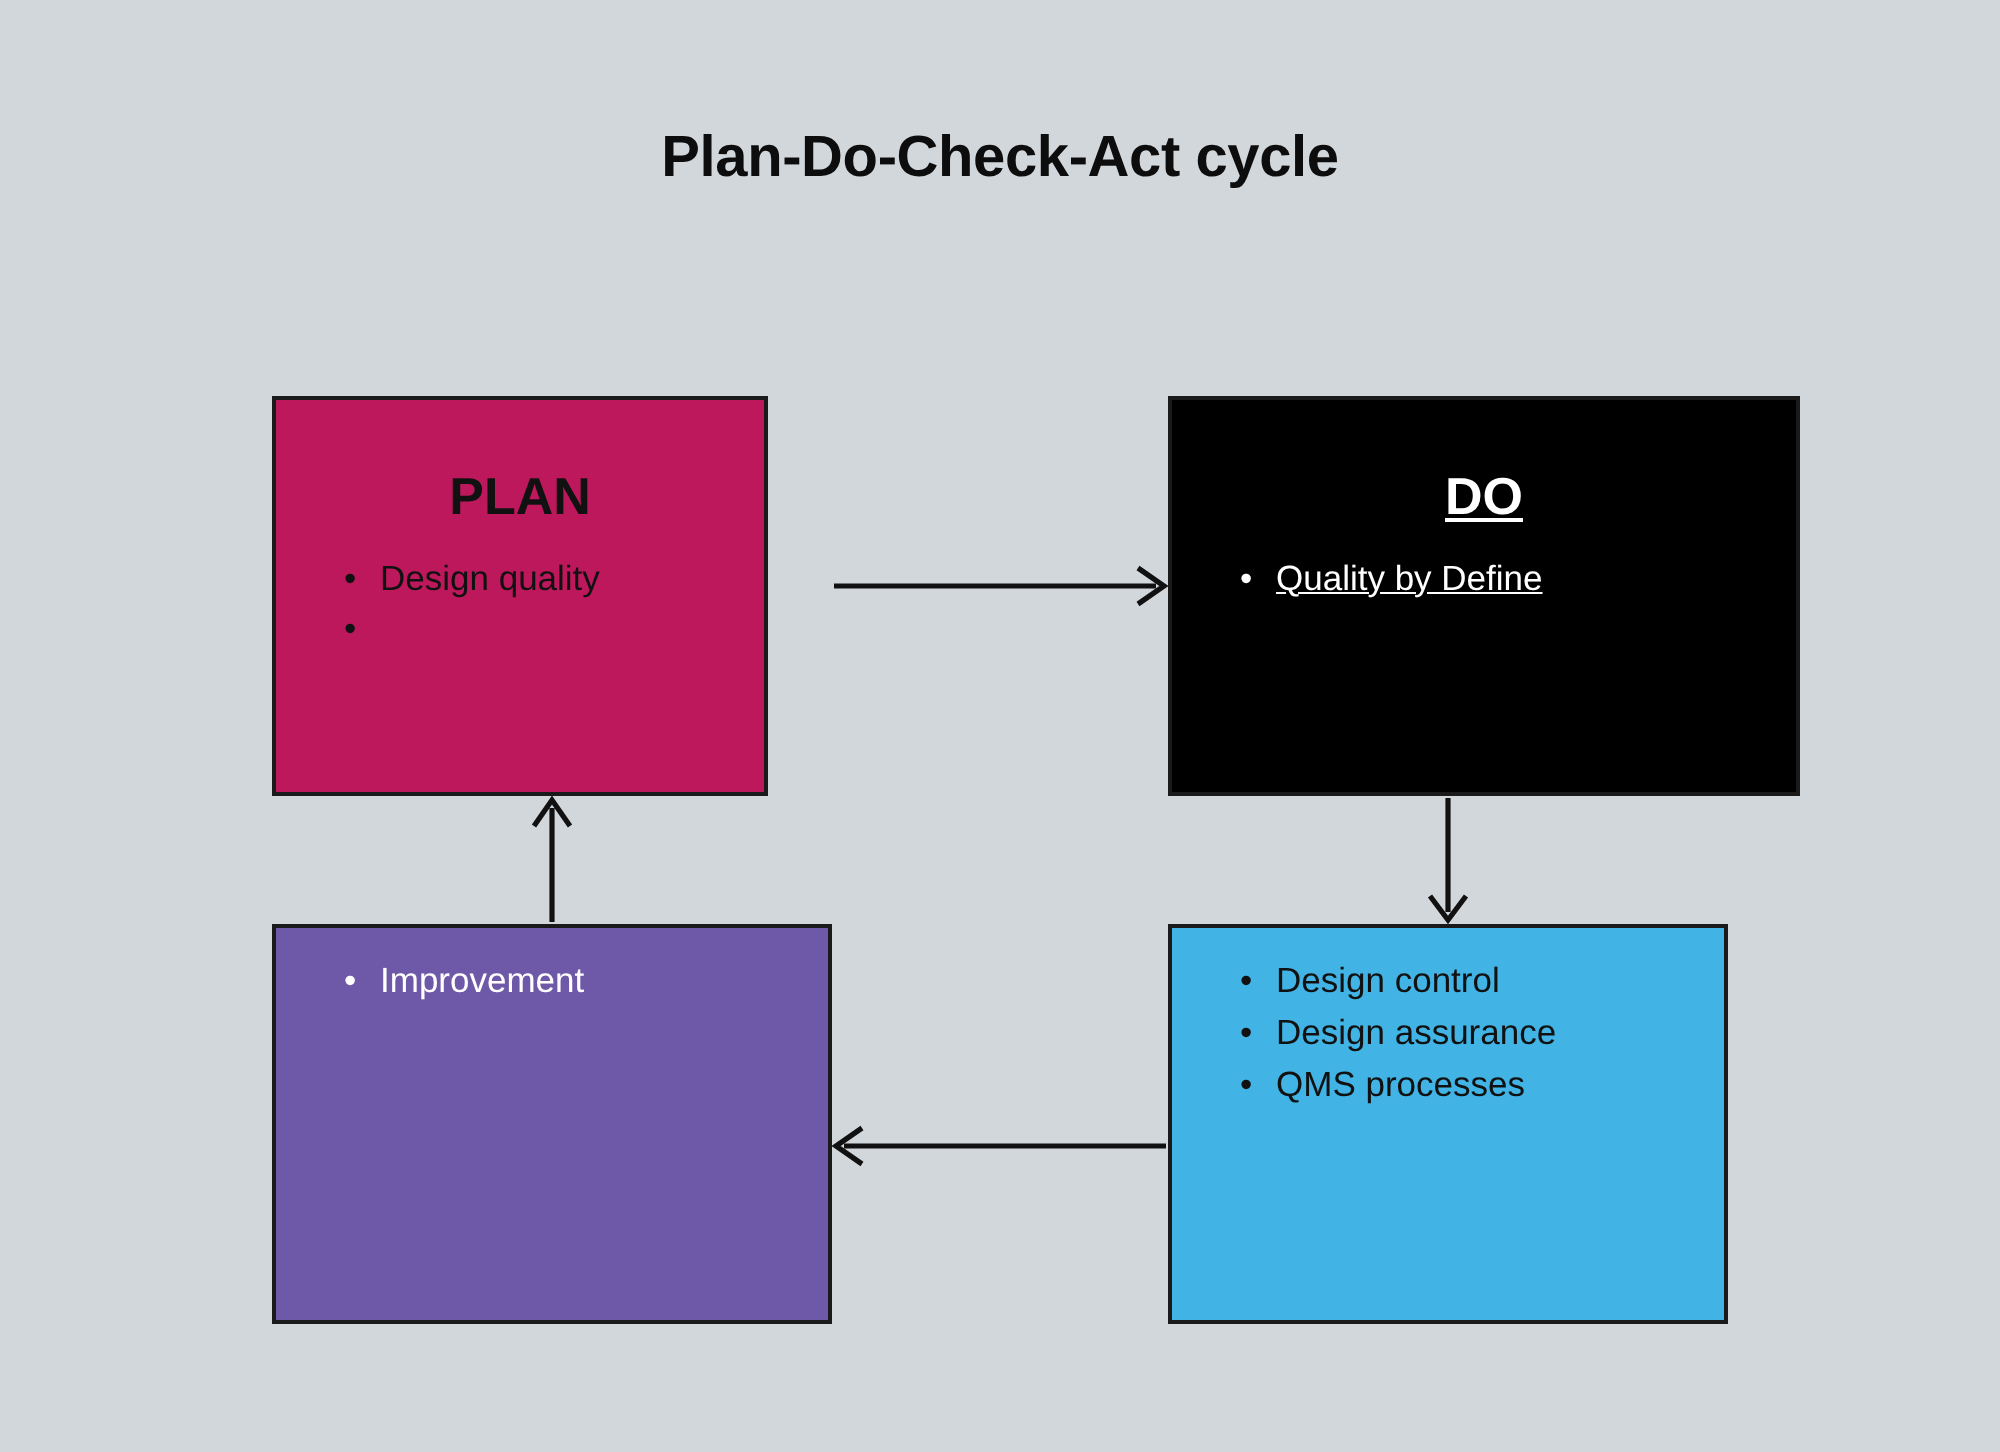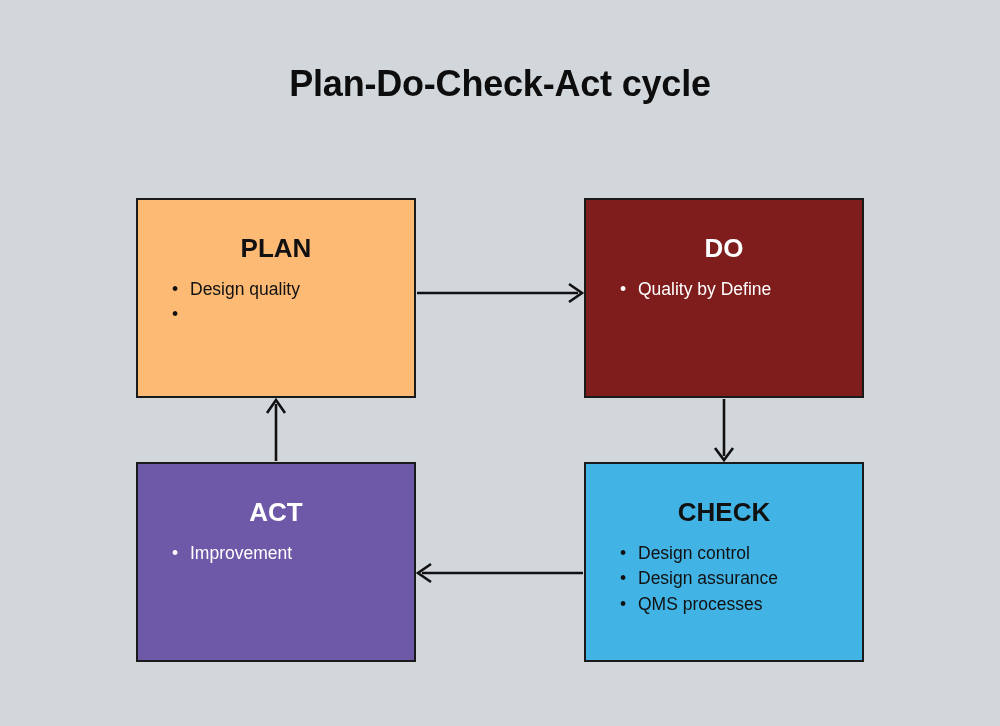--- a/index.html
+++ b/index.html
@@ -17,44 +17,45 @@
     position: relative;
     width: 1000px;
     height: 726px;
   }
   .diagram-title {
     position: absolute;
     left: 0;
     top: 63px;
     width: 1000px;
     text-align: center;
-    font-size: 36px;
+    font-size: 29px;
     font-weight: bold;
     color: #0d0d0d;
     letter-spacing: -0.2px;
   }
   .node {
     position: absolute;
     box-sizing: border-box;
     border: 2px solid #1a1a1a;
     padding: 0;
   }
   .node-plan {
     left: 136px;
     top: 198px;
-    width: 280px;
+    width: 248px;
     height: 200px;
-    background: #fdba74;
+    background: #be185d;
   }
   .node-do {
     left: 584px;
     top: 198px;
-    width: 280px;
+    width: 316px;
     height: 200px;
-    background: #7f1d1d;
+    background: #000000;
+    text-decoration: underline;
   }
   .node-act {
     left: 136px;
     top: 462px;
     width: 280px;
     height: 200px;
     background: #6e58a8;
   }
   .node-check {
     left: 584px;
@@ -134,28 +135,26 @@
   </div>
 
   <div class="node node-do light-text">
     <div class="node-title">DO</div>
     <ul class="node-list">
       <li><span class="bullet">•</span><span>Quality by Define</span></li>
     </ul>
   </div>
 
   <div class="node node-act light-text">
-    <div class="node-title">ACT</div>
     <ul class="node-list">
       <li><span class="bullet">•</span><span>Improvement</span></li>
     </ul>
   </div>
 
   <div class="node node-check dark-text">
-    <div class="node-title">CHECK</div>
     <ul class="node-list">
       <li><span class="bullet">•</span><span>Design control</span></li>
       <li><span class="bullet">•</span><span>Design assurance</span></li>
       <li><span class="bullet">•</span><span>QMS processes</span></li>
     </ul>
   </div>
 
 </div>
 
 </body></html>

